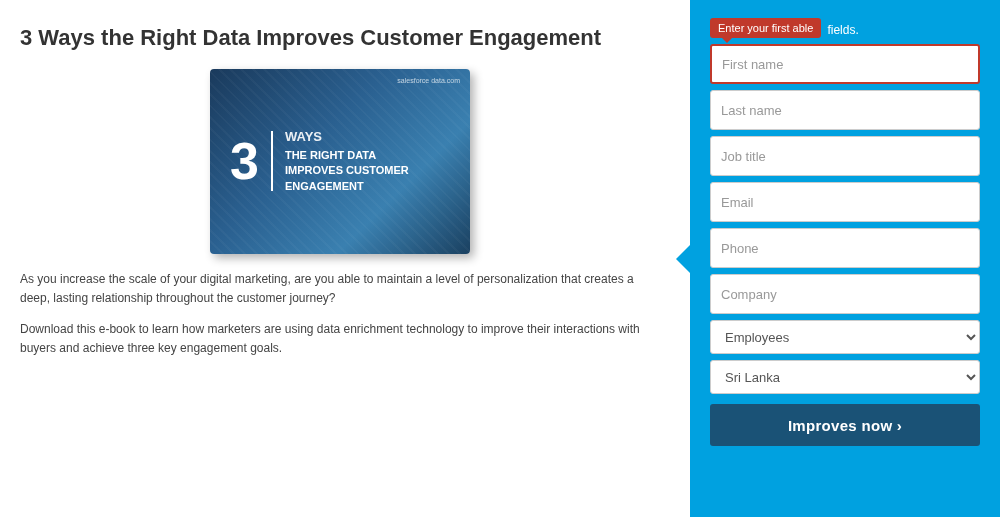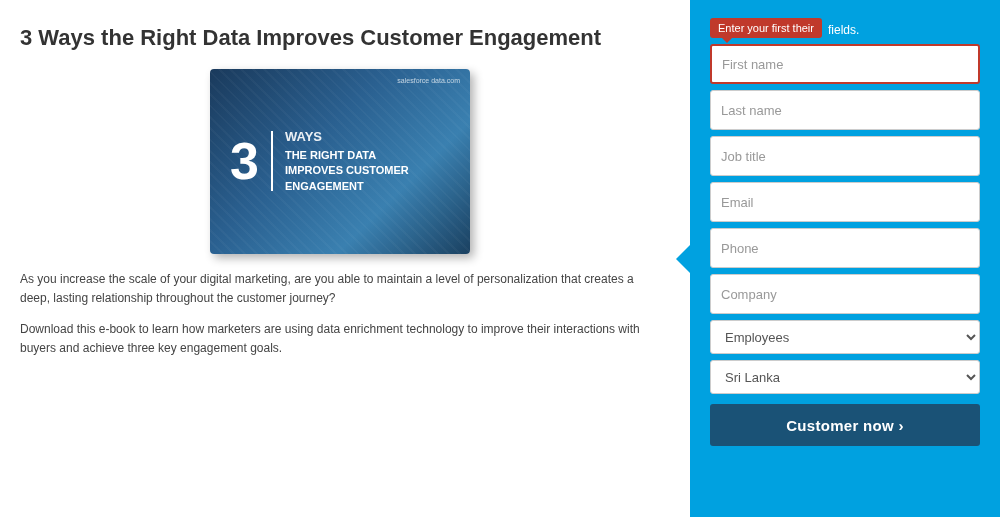--- a/index.html
+++ b/index.html
@@ -278,21 +278,21 @@
     </div>
   </div>
 
   <p class="description">As you increase the scale of your digital marketing, are you able to maintain a level of personalization that creates a deep, lasting relationship throughout the customer journey?</p>
   <p class="description">Download this e-book to learn how marketers are using data enrichment technology to improve their interactions with buyers and achieve three key engagement goals.</p>
 </div>
 
 <div class="right-panel">
 
   <div class="error-row">
-    <span class="error-tooltip">Enter your first their</span>
+    <span class="error-tooltip">Enter your first able</span>
     <span class="error-suffix">fields.</span>
   </div>
 
   <input type="text" class="form-field error-field" placeholder="First name" style="">
 
   <input type="text" class="form-field" placeholder="Last name" style="">
 
   <input type="text" class="form-field" placeholder="Job title" style="">
 
   <input type="email" class="form-field" placeholder="Email" style="">
@@ -314,14 +314,14 @@
 
   <select class="form-select">
     <option>Sri Lanka</option>
     <option>United States</option>
     <option>United Kingdom</option>
     <option>Australia</option>
     <option>India</option>
     <option>Canada</option>
   </select>
 
-  <button class="download-btn">Customer now ›</button>
+  <button class="download-btn">Improves now ›</button>
 </div>
 
 </body></html>

